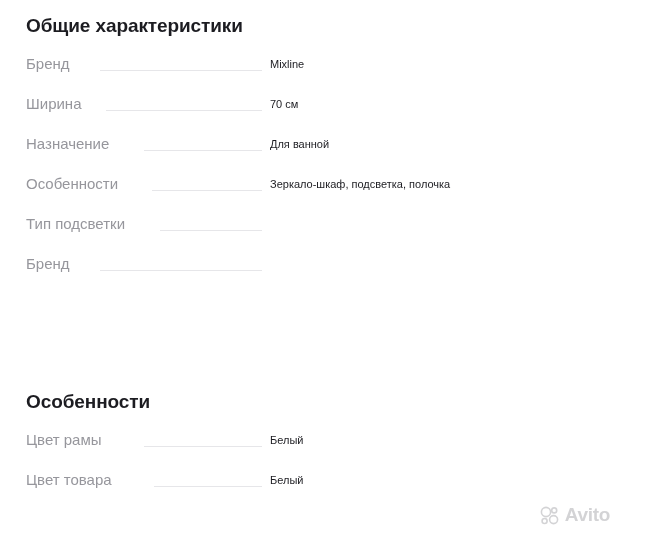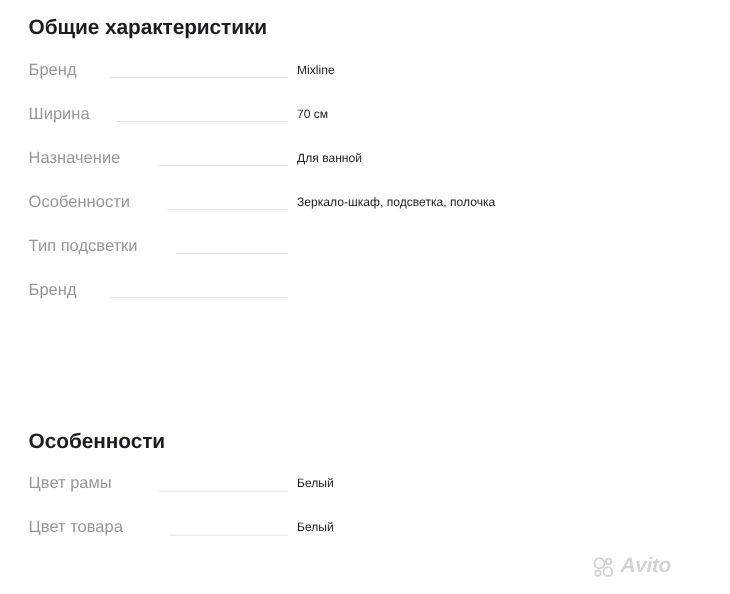--- a/index.html
+++ b/index.html
@@ -75,21 +75,20 @@
     height: 21px;
     margin-right: 5px;
     position: relative;
   }
   .watermark .wm-mark svg { display: block; }
   .watermark .wm-text {
     font-size: 19px;
     font-weight: bold;
     color: #6f6f76;
     letter-spacing: -0.3px;
-    font-style: italic;
   }
 </style>
 </head>
 <body>
 
 <div class="page">
 
   <div class="section" style="top:14px;">
     <h2 class="section-title">Общие характеристики</h2>
 

